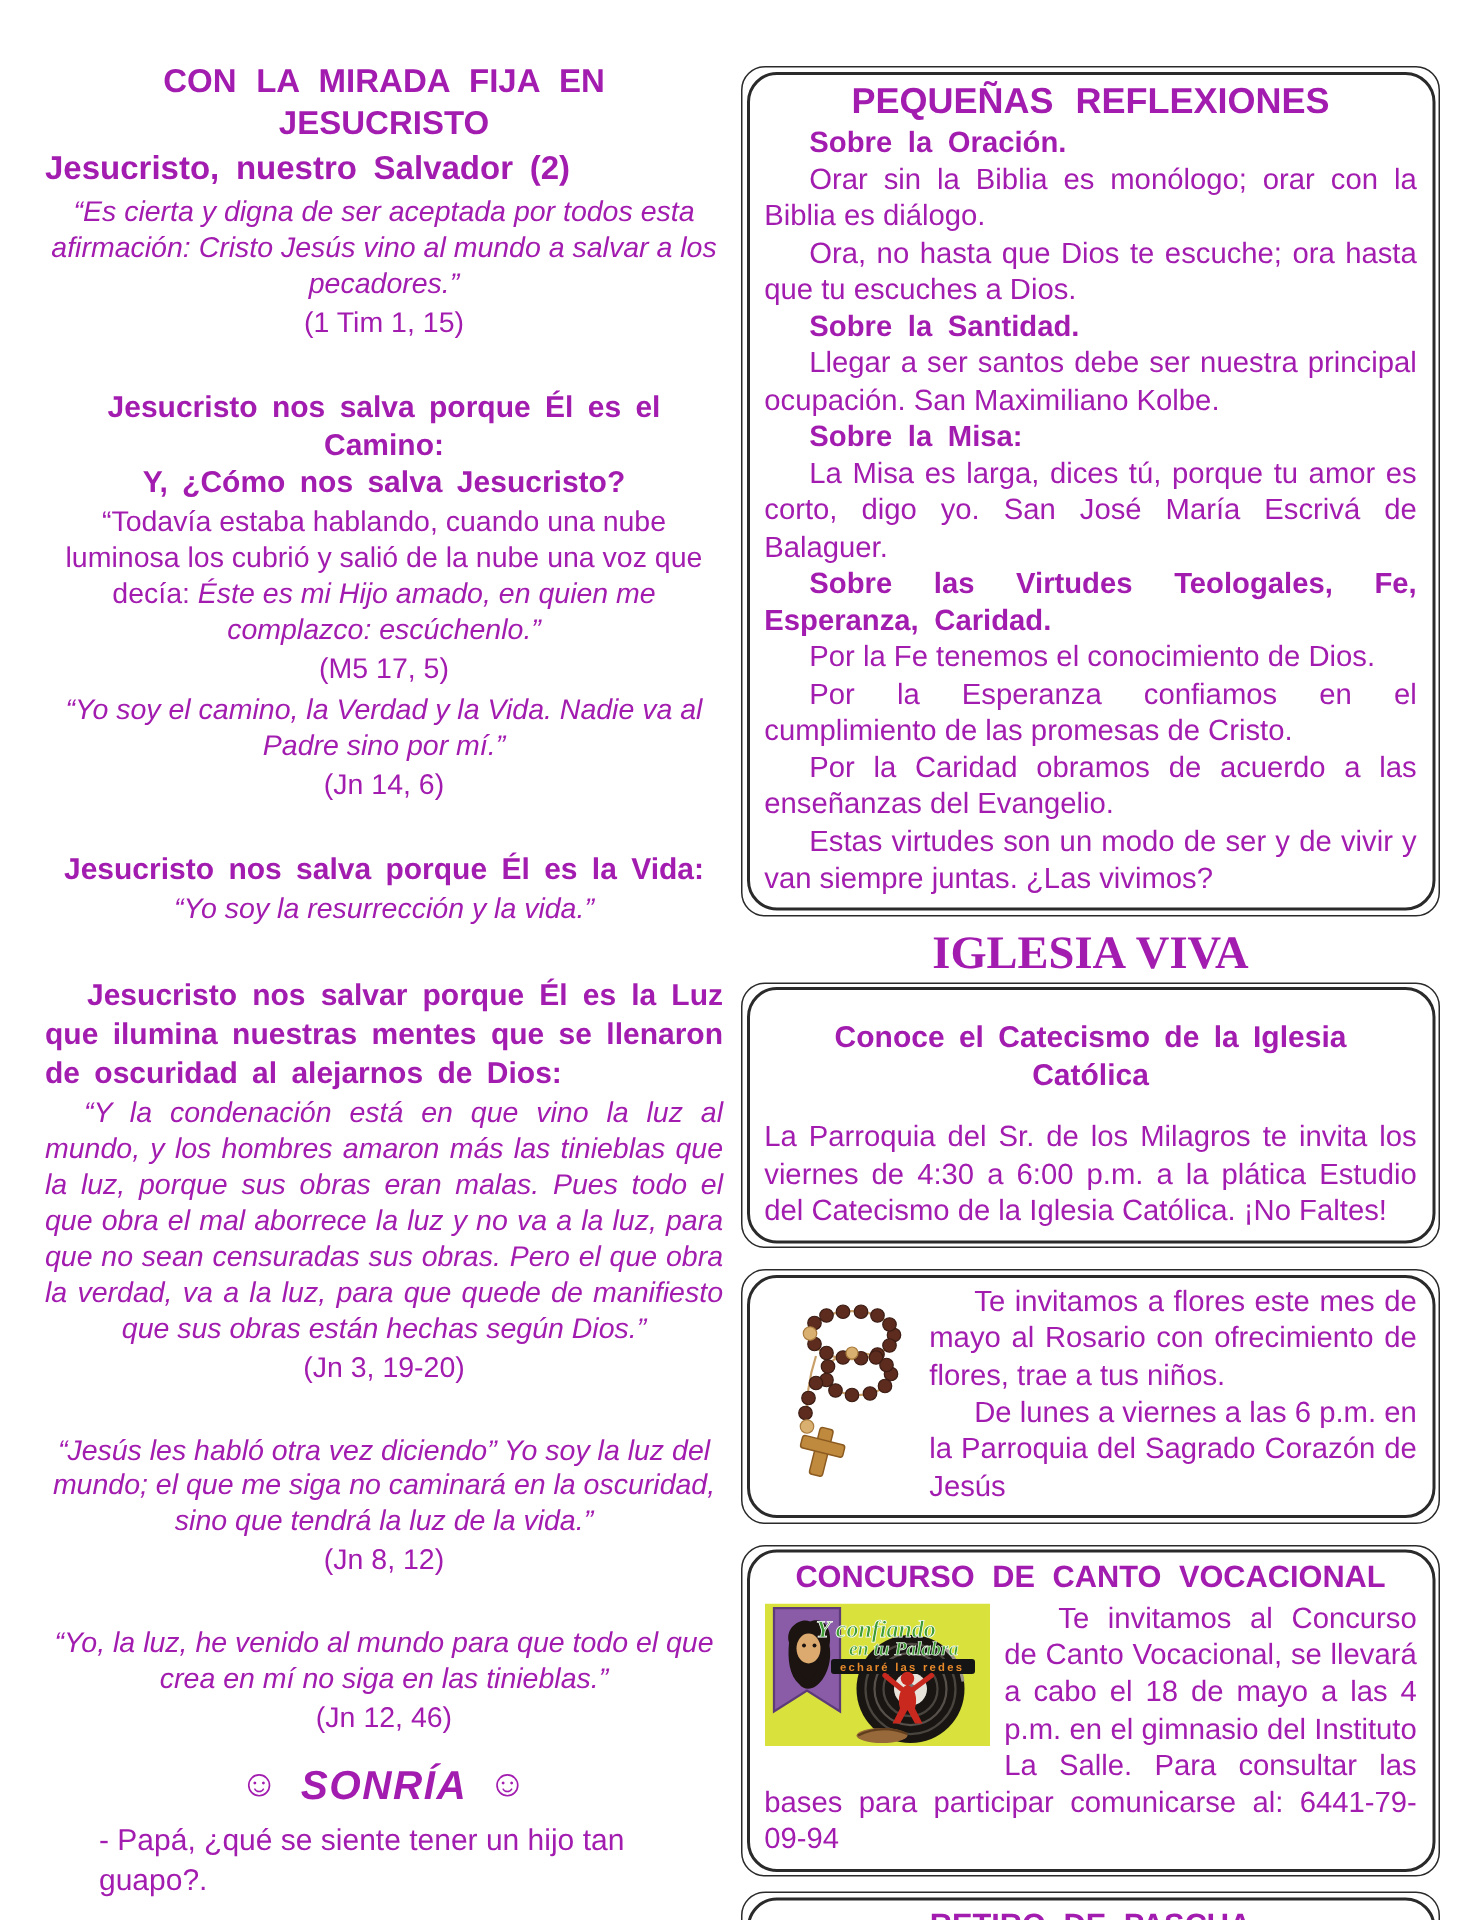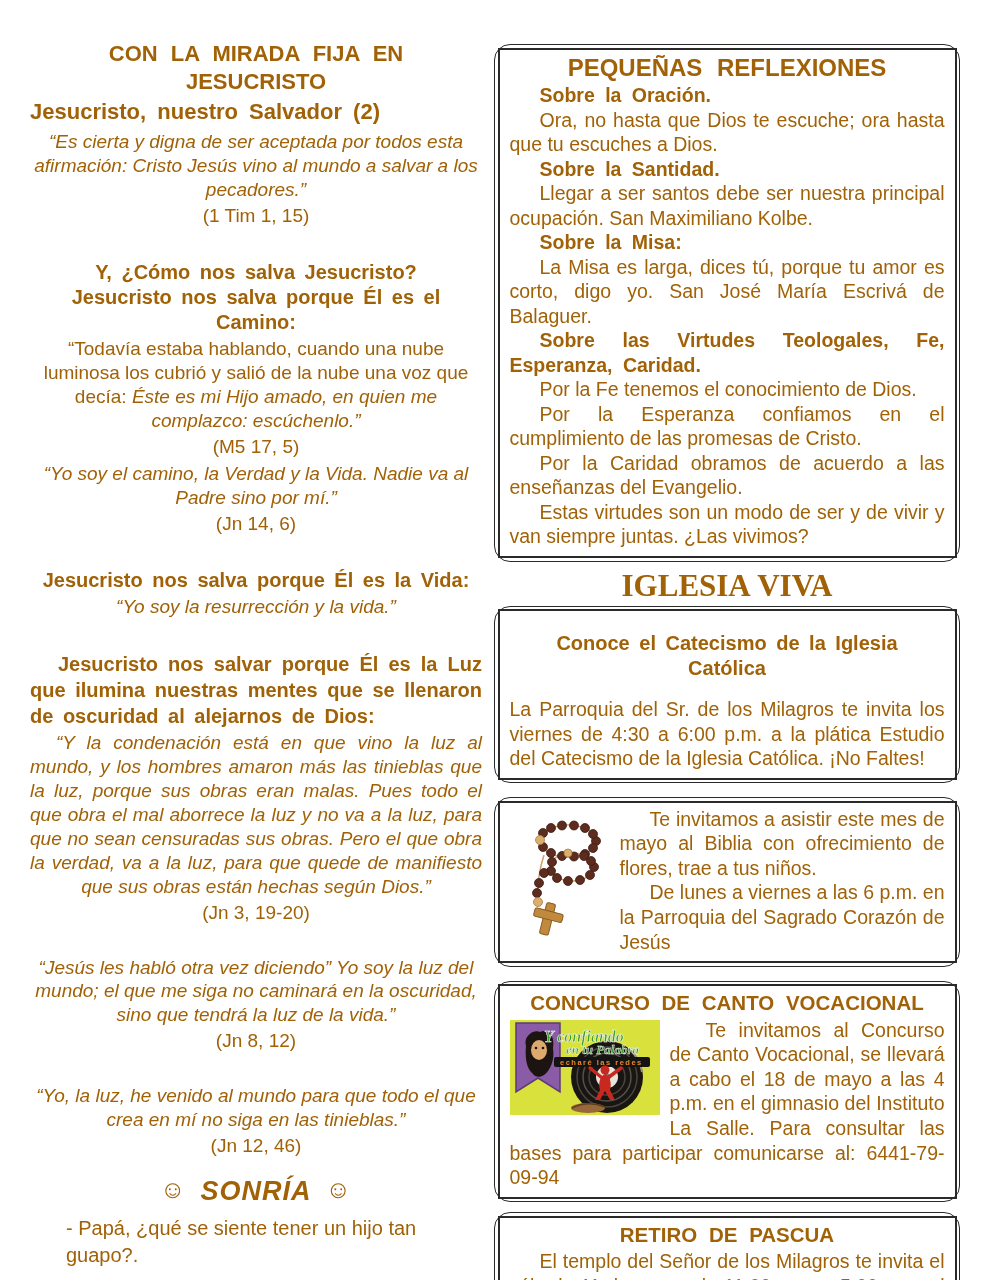--- a/index.html
+++ b/index.html
@@ -1,18 +1,18 @@
 <!DOCTYPE html>
 <html><head>
 <meta charset="utf-8">
 <style>
   html,body { margin:0; padding:0; background:#ffffff; }
   .page {
     position:relative; width:987px; height:1280px; background:#ffffff;
-    color:#a16207; font-family:"Liberation Sans","DejaVu Sans",sans-serif;
+    color:#a21caf; font-family:"Liberation Sans","DejaVu Sans",sans-serif;
     overflow:hidden;
   }
   
   .left-col { position:absolute; left:30px; top:40px; width:452px; }
   .main-title {
     font-size:22px; font-weight:bold; text-align:center; line-height:1.28;
     word-spacing:7px; max-width:360px; margin:0 auto;
   }
   .main-subtitle {
     font-size:22px; font-weight:bold; text-align:left; line-height:1.25;
@@ -23,21 +23,21 @@
   .ref { font-size:19px; text-align:center; line-height:1.3; margin:0 0 2px; }
   .sec-head { font-size:20px; font-weight:bold; text-align:center; line-height:1.25; word-spacing:4px; margin:0; }
   .sec-head-just { font-size:20px; font-weight:bold; text-align:justify; text-indent:28px; line-height:1.3; word-spacing:4px; margin:0; }
   .gap-lg { height:30px; } .gap-md { height:26px; } .gap-sm { height:14px; }
   .sonria-title { text-align:center; font-size:27px; font-weight:bold; font-style:italic; letter-spacing:1px; margin:0 0 8px; }
   .smiley { font-style:normal; font-weight:normal; font-size:25px; vertical-align:2px; padding:0 14px; }
   .sonria-line { font-size:20px; line-height:1.35; margin:0; padding-left:36px; }
   
   .right-col { position:absolute; left:494px; top:44px; width:466px; }
   .rbox { border:1.5px solid #2a2a2a; border-radius:16px; padding:2.5px; background:#fff; }
-  .rbox-inner { border:2.5px solid #2a2a2a; border-radius:0; padding:4px 10px 7px; }
+  .rbox-inner { border:2.5px solid #2a2a2a; border-radius:20px; padding:4px 10px 7px; }
   .box-title { font-size:24px; font-weight:bold; text-align:center; word-spacing:8px; line-height:1.2; margin:0 0 1px; }
   .box-title-sm { font-size:20.5px; font-weight:bold; text-align:center; word-spacing:6px; line-height:1.25; margin:0 0 2px; }
   .sub-head { font-size:19.5px; font-weight:bold; text-indent:30px; word-spacing:5px; line-height:1.25; margin:0; text-align:justify; }
   .rpara { font-size:19.5px; line-height:1.26; text-indent:30px; text-align:justify; margin:0; }
   .rpara-noindent { font-size:19.5px; line-height:1.26; text-align:justify; margin:0; }
   .iglesia-title {
     font-family:"Liberation Serif","DejaVu Serif",serif; font-weight:bold;
     font-size:31px; text-align:center; letter-spacing:0; word-spacing:1px;
     line-height:1.0; margin:7px 0 5px;
   }
@@ -51,22 +51,22 @@
 
 <div class="page">
 
   <div class="left-col">
     <p class="main-title">CON LA MIRADA FIJA EN JESUCRISTO</p>
     <p class="main-subtitle">Jesucristo, nuestro Salvador (2)</p>
     <p class="quote">“Es cierta y digna de ser aceptada por todos esta afirmación: Cristo Jesús vino al mundo a salvar a los pecadores.”</p>
     <p class="ref">(1 Tim 1, 15)</p>
 
     <div class="gap-lg"></div>
+    <p class="sec-head">Jesucristo nos salva porque Él es el Camino:</p>
     <p class="sec-head">Y, ¿Cómo nos salva Jesucristo?</p>
-    <p class="sec-head">Jesucristo nos salva porque Él es el Camino:</p>
     <p class="quote" style="font-style:normal;"><span>“Todavía estaba hablando, cuando una nube luminosa los cubrió y salió de la nube una voz que decía: </span><i>Éste es mi Hijo amado, en quien me complazco: escúchenlo.”</i></p>
     <p class="ref">(M5 17, 5)</p>
     <p class="quote">“Yo soy el camino, la Verdad y la Vida. Nadie va al Padre sino por mí.”</p>
     <p class="ref">(Jn 14, 6)</p>
 
     <div class="gap-lg"></div>
     <p class="sec-head">Jesucristo nos salva porque Él es la Vida:</p>
     <p class="quote">“Yo soy la resurrección y la vida.”</p>
 
     <div class="gap-lg"></div>
@@ -88,20 +88,21 @@
 
   </div>
 
   <div class="right-col">
 
     <div class="rbox mb8">
       <div class="rbox-inner">
         <p class="box-title">PEQUEÑAS REFLEXIONES</p>
 
         <p class="sub-head">Sobre la Oración.</p>
+        <p class="rpara">Orar sin la Biblia es monólogo; orar con la Biblia es diálogo.</p>
         <p class="rpara">Ora, no hasta que Dios te escuche; ora hasta que tu escuches a Dios.</p>
 
         <p class="sub-head">Sobre la Santidad.</p>
         <p class="rpara">Llegar a ser santos debe ser nuestra principal ocupación. San Maximiliano Kolbe.</p>
 
         <p class="sub-head">Sobre la Misa:</p>
         <p class="rpara">La Misa es larga, dices tú, porque tu amor es corto, digo yo. San José María Escrivá de Balaguer.</p>
 
         <p class="sub-head">Sobre las Virtudes Teologales, Fe, Esperanza, Caridad.</p>
         <p class="rpara">Por la Fe tenemos el conocimiento de Dios.</p>
@@ -156,21 +157,21 @@
           <g fill="#d9b070" stroke="#a97c3e" stroke-width="0.8">
             <circle cx="30" cy="31" r="4.5"></circle>
               <circle cx="28" cy="93" r="4.5"></circle>
               <circle cx="58" cy="44" r="4"></circle>
           </g>
           <g transform="rotate(14 38 110)">
             <rect x="33" y="94" width="9" height="32" rx="2" fill="#c08a3e" stroke="#8a5a20" stroke-width="1"></rect>
             <rect x="23" y="102" width="29" height="8.5" rx="2" fill="#c08a3e" stroke="#8a5a20" stroke-width="1"></rect>
           </g>
         </svg>
-        <p class="rpara">Te invitamos a asistir este mes de mayo al Biblia con ofrecimiento de flores, trae a tus niños.</p>
+        <p class="rpara">Te invitamos a flores este mes de mayo al Rosario con ofrecimiento de flores, trae a tus niños.</p>
         <p class="rpara">De lunes a viernes a las 6 p.m. en la Parroquia del Sagrado Corazón de Jesús</p>
         <div class="clear"></div>
       </div>
     </div>
 
     <div class="rbox mb10">
       <div class="rbox-inner">
         <p class="box-title-sm">CONCURSO DE CANTO VOCACIONAL</p>
         <svg class="float-img" width="150" height="95" viewBox="0 0 150 95">
           <rect x="0" y="0" width="150" height="95" fill="#d9e23c"></rect>

